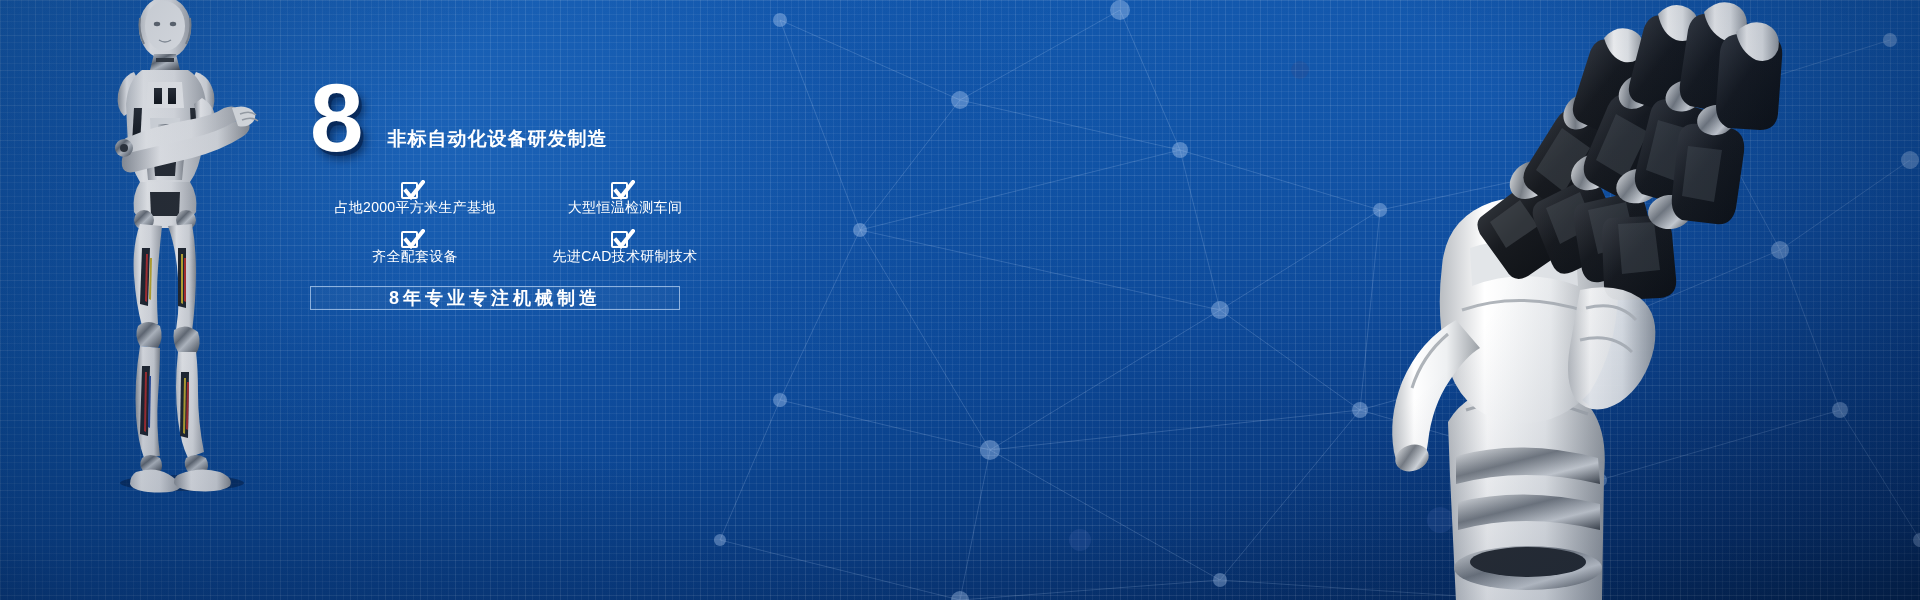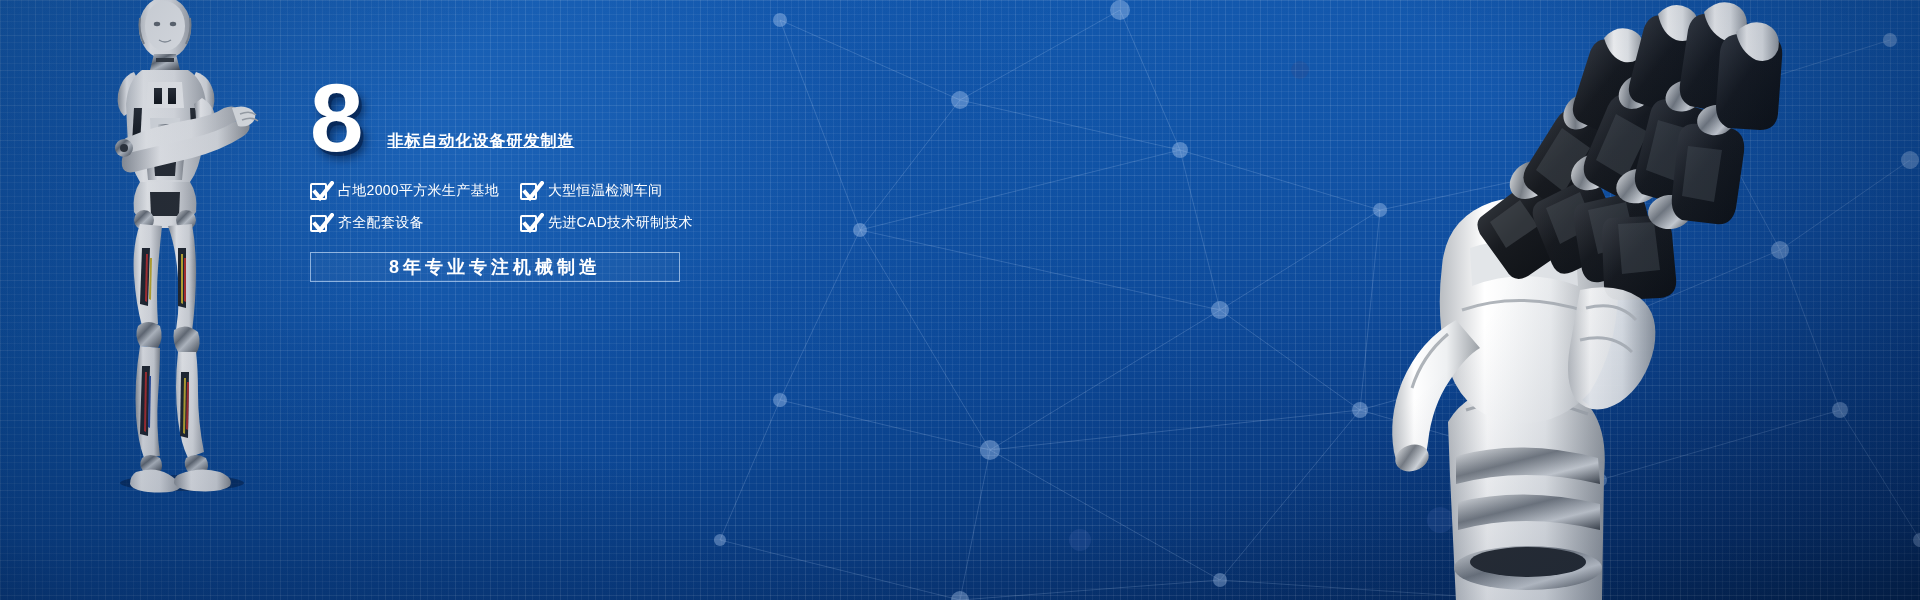--- a/index.html
+++ b/index.html
@@ -52,42 +52,42 @@
     font-size:96px; font-weight:bold; color:#ffffff; line-height:0.86;
     letter-spacing:-2px;
     text-shadow: 3px 4px 0 rgba(3,28,70,0.55), 5px 7px 9px rgba(2,18,48,0.55);
   }
   .h-cn{
     font-size:62px; font-weight:bold; color:#ffffff; line-height:0.95;
     margin-left:6px; letter-spacing:1px;
     text-shadow: 2px 3px 0 rgba(3,28,70,0.45), 4px 6px 8px rgba(2,18,48,0.45);
   }
   .h-sub{
-    font-size:16px; font-weight:bold; color:#ffffff; letter-spacing:1px;
-    margin-left:26px; margin-bottom:8px; white-space:nowrap;text-decoration:underline;
+    font-size:19px; font-weight:bold; color:#ffffff; letter-spacing:1px;
+    margin-left:26px; margin-bottom:8px; white-space:nowrap;
   }
 
   .h-en{
     margin-top:6px; font-size:40px; font-weight:bold; letter-spacing:2px;
     color:rgba(175,205,245,0.30);
     text-shadow:0 1px 0 rgba(255,255,255,0.06);
     white-space:nowrap;
   }
 
   .features{ margin-top:22px; width:420px; display:flex; flex-wrap:wrap; }
-  .feat{ width:210px; display:flex; align-items:center; margin-bottom:14px; }
+  .feat{ width:210px; display:flex; align-items:center; margin-bottom:14px;flex-direction:column; }
   .cbox{
     width:17px; height:17px; border:2px solid #ffffff; border-radius:2px;
     position:relative; flex:0 0 auto; margin-right:11px;
   }
   .cbox svg{ position:absolute; left:0px; top:-4px; }
   .feat-label{ font-size:14px; color:#ffffff; white-space:nowrap; letter-spacing:0.3px; }
 
   .tagbox{
-    margin-top:6px; width:370px; height:30px; border:1px solid rgba(190,215,245,0.70);
+    margin-top:6px; width:370px; height:24px; border:1px solid rgba(190,215,245,0.70);
     display:flex; align-items:center; justify-content:center;
     background:rgba(255,255,255,0.03);
   }
   .tagbox span{ font-size:18px; font-weight:bold; color:#ffffff; letter-spacing:4px; }
 </style>
 </head>
 <body>
 
 <div class="banner">
 

